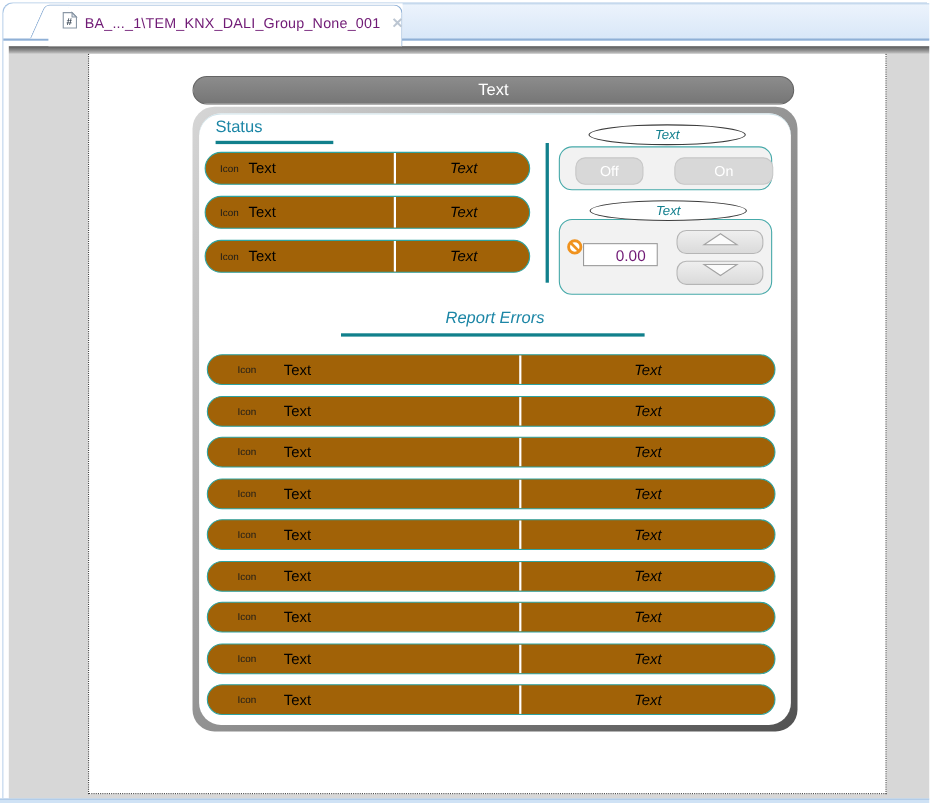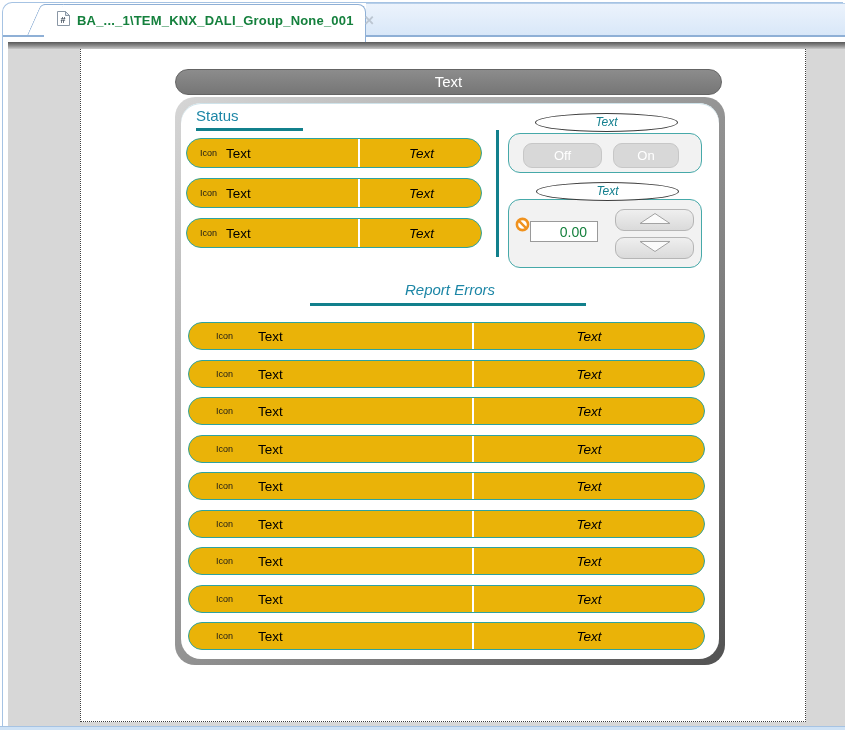--- a/index.html
+++ b/index.html
@@ -40,21 +40,21 @@
     display:flex; align-items:center; padding:0 10px 6px 12px;
     z-index:2; cursor:pointer;
   }
   .doc-tab::before {
     content:""; position:absolute; left:-10px; top:-1px; width:22px; height:30px;
     background:#ffffff; border-left:1px solid #8fb0d6; border-top:1px solid #8fb0d6;
     border-top-left-radius:5px; transform:skewX(-24deg); z-index:0;
   }
   .doc-tab .tab-icon { position:relative; z-index:1; margin-right:6px; flex:0 0 auto; }
   .doc-tab .tab-title {
-    position:relative; z-index:1; font-size:13px; font-weight:bold; color:#15803d;
+    position:relative; z-index:1; font-size:13px; font-weight:normal; color:#701a75;
     white-space:nowrap; letter-spacing:0.2px;
   }
   .doc-tab .tab-close {
     position:relative; z-index:1; margin-left:10px; font-size:13px; font-weight:bold;
     color:#bcc6d2; line-height:1; cursor:pointer;
   }
 
   
   .canvas-top-bar {
     position:absolute; left:8px; top:42px; width:837px; height:7px;
@@ -90,21 +90,21 @@
   }
 
   .sec-heading { position:absolute; font-size:15px; color:#1c86a6; }
   .heading-status { left:15px; top:4px; }
   .underline { position:absolute; background:#11808c; height:3px; }
   .underline-status { left:15px; top:25px; width:107px; }
   .heading-report { left:0; top:178px; width:538px; text-align:center;font-style:italic; }
   .underline-report { left:129px; top:200px; width:276px; }
 
   .pill-row {
-    position:absolute; background:#eab308; border:1.4px solid #2ea3a0;
+    position:absolute; background:#a16207; border:1.4px solid #2ea3a0;
     border-radius:15px; overflow:hidden; cursor:pointer;
   }
   .status-row { left:5px; width:296px; height:30px; }
   .report-row { left:7px; width:517px; height:28px; border-radius:14px; }
   .pill-row .icon-label {
     position:absolute; top:50%; transform:translateY(-50%);
     font-size:9px; color:#1a1a1a;
   }
   .pill-row .row-label {
     position:absolute; top:50%; transform:translateY(-50%);
@@ -141,37 +141,37 @@
     text-align:center; line-height:17px; z-index:2;
   }
   .oval-switch  { left:354px; top:10px; }
   .oval-spinner { left:355px; top:79px; }
 
   .gray-btn {
     position:absolute; background:#d8d8d8; border:1px solid #c7c7c7;
     border-radius:9px; color:#ffffff; font-size:13px; text-align:center;
     line-height:23px; cursor:pointer;
   }
-  .off-btn { left:14px; top:9px; width:79px; height:25px; }
-  .on-btn  { left:104px; top:9px; width:66px; height:25px; }
+  .off-btn { left:14px; top:9px; width:62px; height:25px; }
+  .on-btn  { left:104px; top:9px; width:90px; height:25px; }
 
   .spin-btn {
     position:absolute; left:106px; width:79px; height:22px;
     background:linear-gradient(#efefef, #dadada);
     border:1px solid #b5b5b5; border-radius:9px;
     display:flex; align-items:center; justify-content:center; cursor:pointer;
   }
   .spin-up   { top:9px; }
   .spin-down { top:37px; }
 
   .value-input {
     position:absolute; left:21px; top:21px; width:68px; height:21px;
     background:#ffffff; border:1px solid #9a9a9a; border-radius:0;
     font-family:"Liberation Sans", sans-serif;
-    font-size:14px; color:#15803d; text-align:right; padding-right:10px;
+    font-size:14px; color:#701a75; text-align:right; padding-right:10px;
   }
   .no-entry { position:absolute; left:6px; top:17px; width:15px; height:15px; }
 </style>
 </head>
 <body>
 
 <div class="frame-border"></div>
 
 <div class="tabstrip-bg"></div>
 <div class="tabstrip-line"></div>

